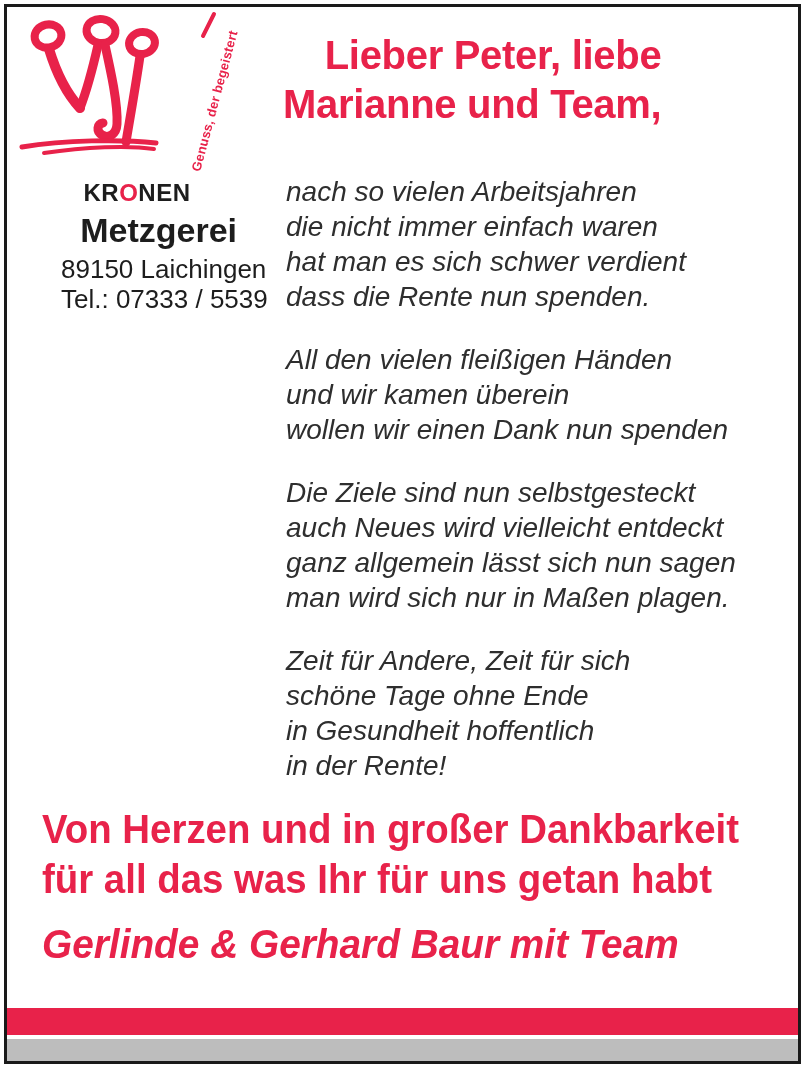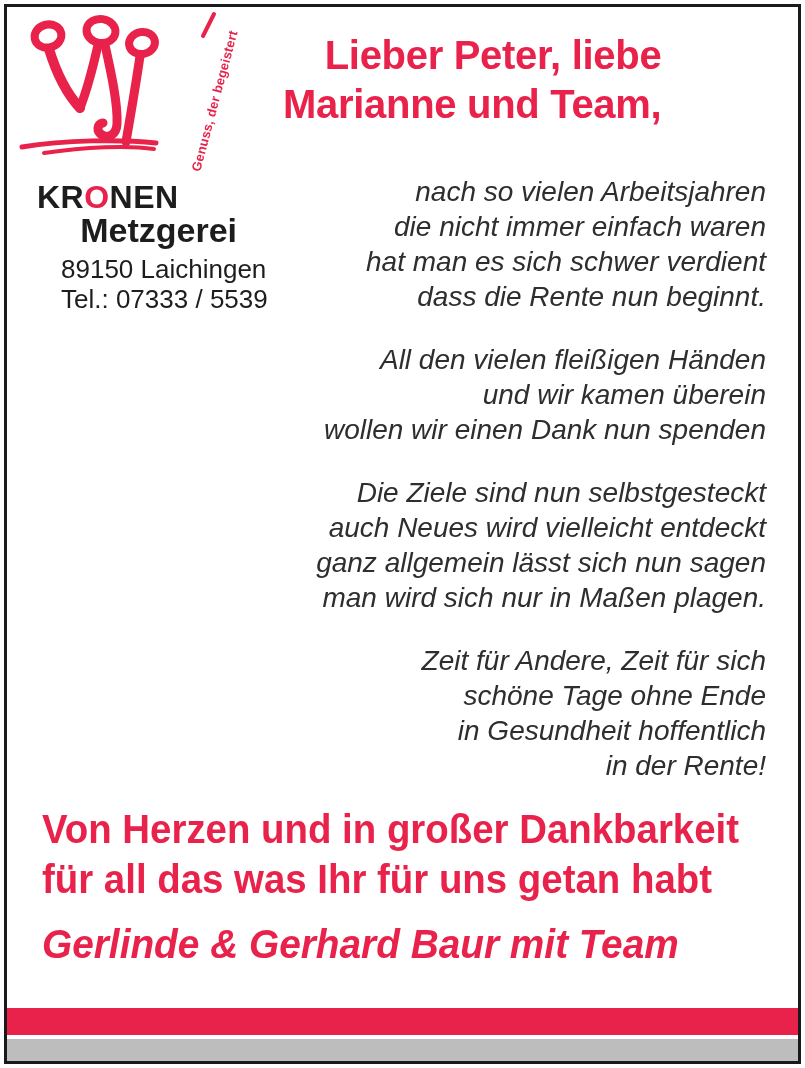--- a/index.html
+++ b/index.html
@@ -29,22 +29,22 @@
     left:203px;top:158px;
     font-size:13px;font-weight:bold;
     color:var(--accent);
     white-space:nowrap;
     transform:rotate(-75deg);
     transform-origin:0 100%;
     letter-spacing:0.2px;
   }
   .brand{
     position:absolute;left:37px;top:179px;width:200px;
-    text-align:left;
-    font-size:32px;font-weight:bold;
+    text-align:center;
+    font-size:24px;font-weight:bold;
     color:var(--ink);
     letter-spacing:0.5px;
   }
   .brand .red-o{color:var(--accent);}
   .brand-sub{
     position:absolute;left:37px;top:211px;width:200px;
     text-align:right;
     font-size:34px;font-weight:bold;
     color:var(--ink);
   }
@@ -61,21 +61,20 @@
     color:var(--accent);
     letter-spacing:-0.3px;
     text-align:right;
   }
   
   .poem{
     position:absolute;left:286px;top:152px;width:480px;
     font-size:28px;line-height:35px;
     font-style:italic;
     color:var(--body-text);
-    text-align:right;
   }
   .stanza{margin:0 0 22px 0;}
   
   .closing{
     position:absolute;left:42px;top:804px;
     font-size:40px;line-height:50px;font-weight:bold;
     color:var(--accent);
     transform:scaleX(0.96);
     transform-origin:left top;
     white-space:nowrap;
@@ -132,21 +131,21 @@
   </div>
 
   <h1 class="headline"><span>Lieber Peter, liebe</span><br><span>Marianne und Team,</span></h1>
 
   <div class="poem">
     <p class="stanza">
       </p>
       <div>nach so vielen Arbeitsjahren</div>
       <div>die nicht immer einfach waren</div>
       <div>hat man es sich schwer verdient</div>
-      <div>dass die Rente nun beginnt.</div>
+      <div>dass die Rente nun spenden.</div>
     <p></p>
     <p class="stanza">
       </p>
       <div>All den vielen fleißigen Händen</div>
       <div>und wir kamen überein</div>
       <div>wollen wir einen Dank nun spenden</div>
     <p></p>
     <p class="stanza">
       </p>
       <div>Die Ziele sind nun selbstgesteckt</div>

